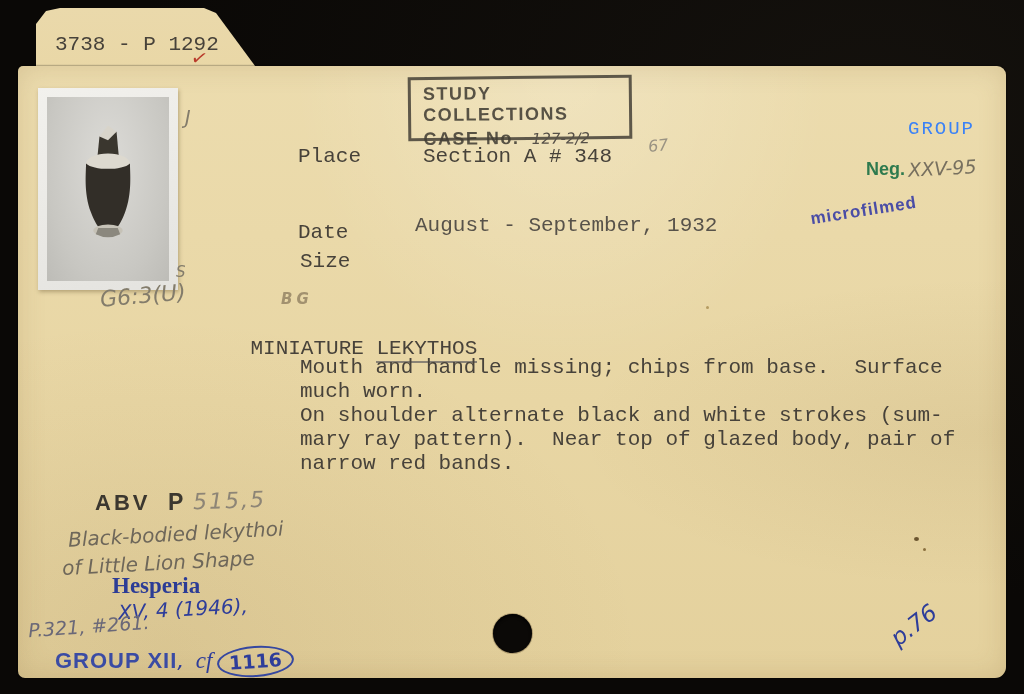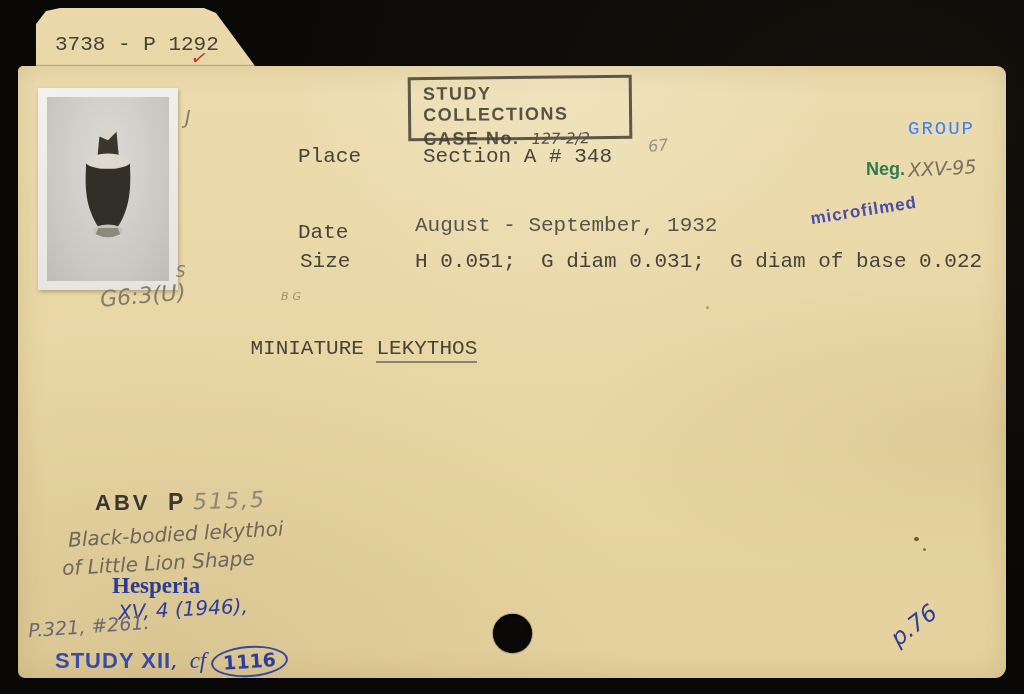--- a/index.html
+++ b/index.html
@@ -99,44 +99,50 @@
   <div class="abs tw" style="left:423px;top:145px;">Section A # 348</div>
   <div class="abs pencil" style="left:648px;top:136px;font-size:16px;transform:rotate(-6deg);color:#9a9383;">67</div>
   <div class="abs" style="left:866px;top:159px;font-family:'Liberation Sans',sans-serif;font-weight:bold;font-size:18px;color:#2e7a4e;">Neg.</div>
   <div class="abs pencil" style="left:908px;top:157px;font-size:19px;color:#77705f;transform:rotate(-3deg);">XXV-95</div>
 
   <div class="abs tw" style="left:298px;top:221px;">Date</div>
   <div class="abs tw tw-soft" style="left:415px;top:214px;">August - September, 1932</div>
   <div class="abs" style="left:810px;top:201px;font-family:'Liberation Sans',sans-serif;font-weight:bold;font-size:17px;letter-spacing:1px;color:#4a4da6;transform:rotate(-9deg);">microfilmed</div>
 
   <div class="abs tw" style="left:300px;top:250px;">Size</div>
-  <div class="abs tw" style="left:415px;top:250px;">H 0.051;  G diam 0.031;  G diam of base 0.022</div>
 
   <div class="abs pencil" style="left:100px;top:283px;font-size:22px;transform:rotate(-5deg);">G6:3(U)</div>
   <div class="abs pencil" style="left:176px;top:263px;font-size:15px;">S</div>
-  <div class="abs pencil" style="left:281px;top:290px;font-size:11px;letter-spacing:4px;color:#a2916f;">BG</div>
+  <div class="abs pencil" style="left:281px;top:290px;font-size:15px;letter-spacing:4px;color:#a2916f;font-weight:bold;">BG</div>
 
   <div class="abs tw" style="left:200px;top:314px;">
     <span>MINIATURE </span><span class="underline2">LEKYTHOS</span>
   </div>
 
+  <div class="abs" style="left:300px;top:356px;line-height:24px;">
+    <div class="tw">Mouth and handle missing; chips from base.  Surface</div>
+    <div class="tw">much worn.</div>
+    <div class="tw">On shoulder alternate black and white strokes (sum-</div>
+    <div class="tw">mary ray pattern).  Near top of glazed body, pair of</div>
+    <div class="tw">narrow red bands.</div>
+  </div>
 
   <div class="abs" style="left:95px;top:490px;font-family:'Liberation Sans',sans-serif;font-weight:bold;font-size:22px;letter-spacing:3px;color:#3b372f;">ABV</div>
   <div class="abs" style="left:168px;top:489px;font-family:'Liberation Sans',sans-serif;font-weight:bold;font-size:23px;color:#3b372f;">P</div>
   <div class="abs pencil" style="left:193px;top:488px;font-size:22px;letter-spacing:2px;color:#8d8576;transform:rotate(-2deg);">515,5</div>
 
   <div class="abs pencil" style="left:68px;top:522px;font-size:20px;transform:rotate(-3deg);color:#6e675a;">Black-bodied lekythoi</div>
   <div class="abs pencil" style="left:62px;top:551px;font-size:20px;transform:rotate(-3deg);color:#6e675a;">of Little Lion Shape</div>
 
   <div class="abs" style="left:112px;top:573px;font-family:'Liberation Serif',serif;font-weight:bold;font-size:23px;color:#2c3c96;">Hesperia</div>
   <div class="abs ink" style="left:118px;top:597px;font-size:20px;transform:rotate(-3deg);">XV, 4 (1946),</div>
   <div class="abs pencil" style="left:28px;top:615px;font-size:19px;color:#6a6878;transform:rotate(-4deg);">P.321, #261.</div>
 
   <div class="abs" style="left:55px;top:646px;">
-    <span style="font-family:'Liberation Sans',sans-serif;font-weight:bold;font-size:22px;letter-spacing:1px;color:#3a4ba4;">STUDY XII</span><span class="ink" style="font-size:22px;">, </span>
+    <span style="font-family:'Liberation Sans',sans-serif;font-weight:bold;font-size:22px;letter-spacing:1px;color:#3a4ba4;">GROUP XII</span><span class="ink" style="font-size:22px;">, </span>
     <span class="ink" style="font-size:23px;font-family:Liberation Serif, serif;">cf</span>
     <span class="circle1116"><span class="ink" style="font-size:19px;font-style:normal;font-weight:bold;">1116</span></span>
   </div>
 
   <div class="abs ink" style="left:888px;top:612px;font-size:23px;transform:rotate(-38deg);">p.76</div>
 
   <div class="hole"></div>
 
   <div class="speck" style="left:914px;top:537px;width:5px;height:4px;background:#6b5530;"></div>
   <div class="speck" style="left:923px;top:548px;width:3px;height:3px;background:#8a703f;"></div>

